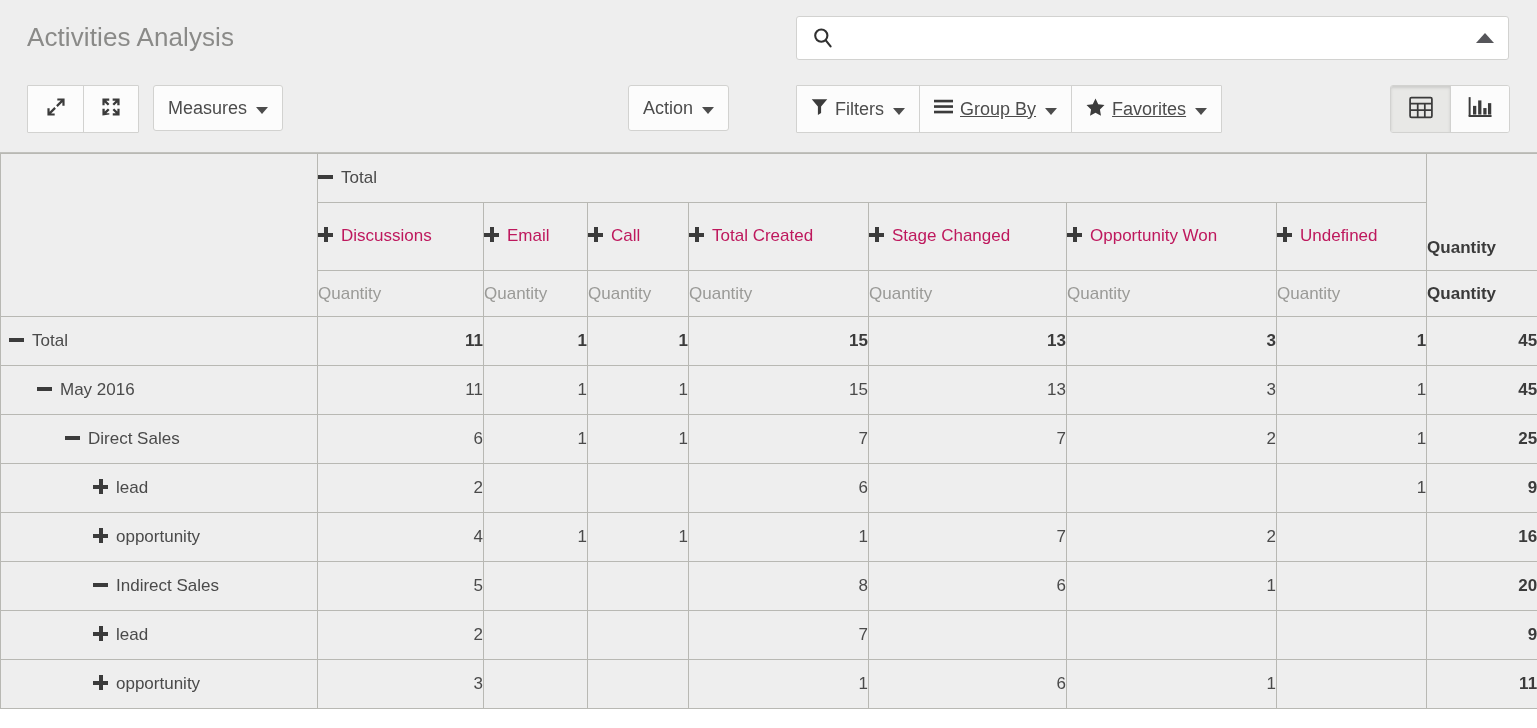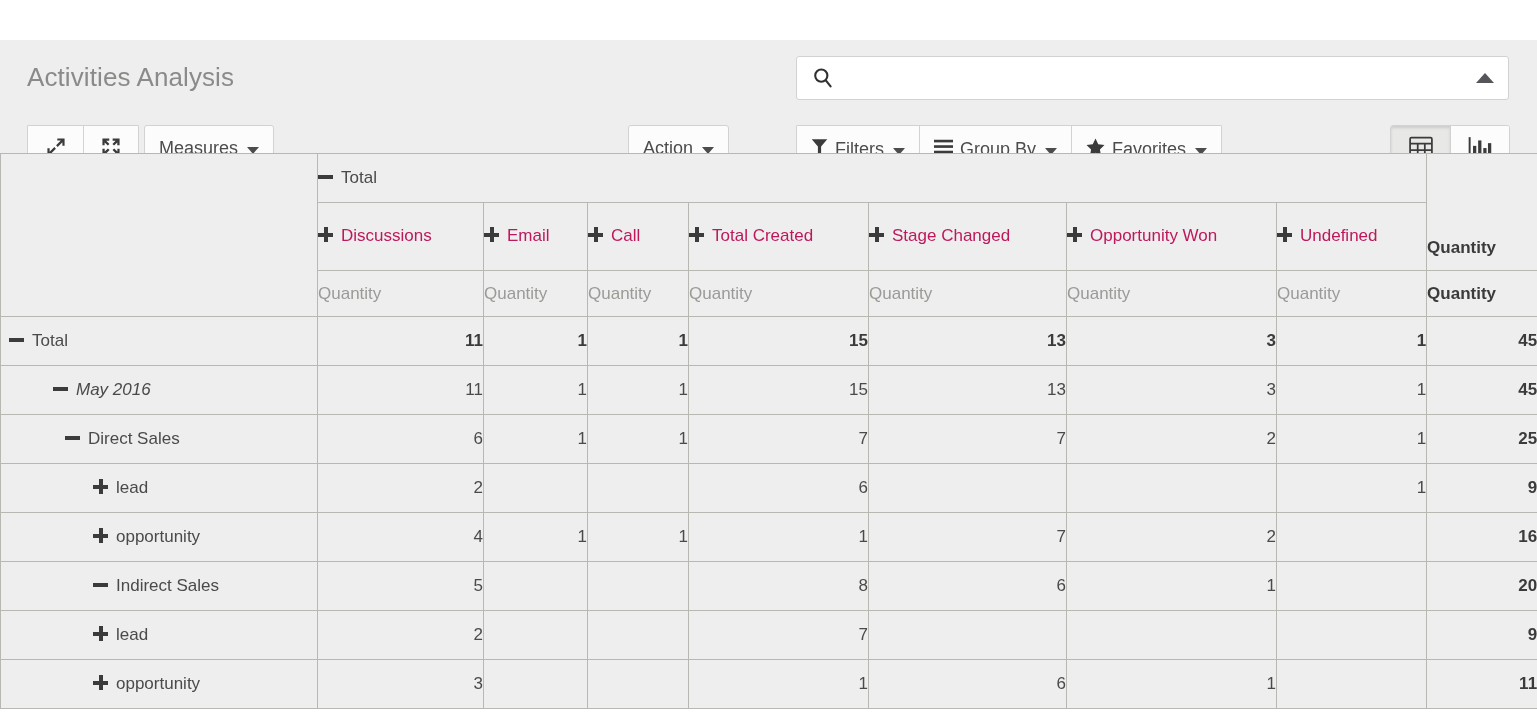--- a/index.html
+++ b/index.html
@@ -18,40 +18,39 @@
     background: #ffffff;
   }
 
   
   .control-panel {
     position: relative;
     width: 100%;
     height: 153px;
     background: #eeeeee;
     border-bottom: 1px solid #c1c1bd;
-    margin-top: 40px;
   }
 
   .cp-title {
     position: absolute;
     left: 27px; top: 22px;
     font-size: 26px;
     color: #8a8a88;
     font-weight: 400;
     letter-spacing: .1px;
     white-space: nowrap;
   }
 
   
   .btn-row-left {
     position: absolute;
     left: 27px; top: 85px;
     display: flex;
     align-items: flex-start;
-    gap: 5px;
+    gap: 14px;
   }
   .btn-group {
     display: flex;
     border: 1px solid #d2d2d0;
     border-radius: 1px;
     background: #fcfcfc;
     overflow: hidden;
   }
   .btn {
     background: #fcfcfc;
@@ -441,21 +440,21 @@
             <td class="val b">1</td>
             <td class="val b">1</td>
             <td class="val b">15</td>
             <td class="val b">13</td>
             <td class="val b">3</td>
             <td class="val b">1</td>
             <td class="val b">45</td>
           </tr>
           <tr>
             <td class="rowhdr">
-              <span class="rowhdr-inner" style="padding-left: 52px; font-style: italic;"><span class="tg minus"></span><span>May 2016</span></span>
+              <span class="rowhdr-inner" style="padding-left: 36px;"><span class="tg minus"></span><span>May 2016</span></span>
             </td>
             <td class="val">11</td>
             <td class="val">1</td>
             <td class="val">1</td>
             <td class="val">15</td>
             <td class="val">13</td>
             <td class="val">3</td>
             <td class="val">1</td>
             <td class="val b">45</td>
           </tr>

